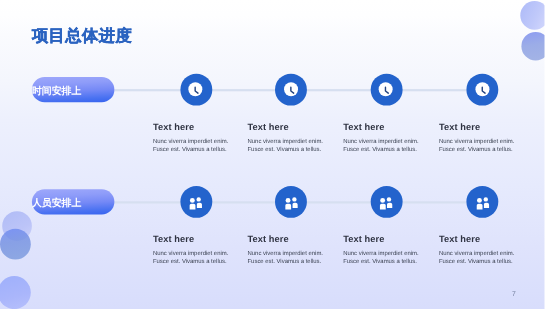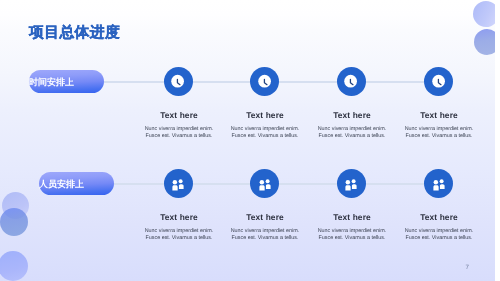--- a/index.html
+++ b/index.html
@@ -9,21 +9,21 @@
   .deco{position:absolute;border-radius:50%;}
   .title{position:absolute;left:29px;top:24px;font-size:14.8px;font-weight:bold;color:#2b63c0;letter-spacing:0.4px;-webkit-text-stroke:0.35px #2b63c0;}
   .pill{position:absolute;width:75px;height:22.5px;border-radius:11.5px;
     background:linear-gradient(177deg,#9ea8fb 0%,#8e9cf9 28%,#7589f6 55%,#4a72f1 82%,#3663ef 100%);
     display:flex;align-items:center;justify-content:flex-start;color:#fff;font-size:9px;font-weight:bold;padding-top:2.5px;box-sizing:border-box;}
   .line{position:absolute;height:1.4px;background:#d6dff0;}
   .node{position:absolute;width:29px;height:29px;border-radius:50%;background:#2363cc;
     display:flex;align-items:center;justify-content:center;}
   .node .ic{display:block;width:14px;height:14px;line-height:0;}
   .node svg{width:14px;height:14px;display:block;overflow:visible;}
-  .col{position:absolute;width:80px;text-align:center;}
+  .col{position:absolute;width:80px;text-align:left;}
   .h{font-size:8.4px;font-weight:bold;color:#2f3342;letter-spacing:0.1px;}
   .b{font-size:5.4px;color:#3b4252;line-height:7.2px;margin-top:6px;}
   .pg{position:absolute;left:465.5px;top:264px;font-size:6.2px;color:#737f9e;}
 </style>
 </head>
 <body>
 
 <div class="slide">
   <div class="deco" style="left:472.5px;top:0.5px;width:26px;height:26px;background:linear-gradient(115deg,#adbaf8 0%,#c0c9fa 55%,#d6dafd 100%);"></div>
   <div class="deco" style="left:473.5px;top:28.5px;width:26px;height:26px;background:linear-gradient(170deg,#8d9cf1 0%,#9cade7 45%,#a4b4e5 100%);"></div>
@@ -81,21 +81,21 @@
   <div class="col" style="left:312px;top:109.5px;">
     <div class="h">Text here</div>
     <div class="b">Nunc viverra imperdiet enim. Fusce est. Vivamus a tellus.</div>
   </div>
   <div class="col" style="left:399px;top:109.5px;">
     <div class="h">Text here</div>
     <div class="b">Nunc viverra imperdiet enim. Fusce est. Vivamus a tellus.</div>
   </div>
 
   <div class="line" style="left:104px;top:183.4px;width:320px;"></div>
-  <div class="pill" style="left:39px;top:172px;font-family:Liberation Mono, monospace;">
+  <div class="pill" style="left:29px;top:172px;font-family:Liberation Mono, monospace;">
     <span>人员安排上</span>
   </div>
   <div class="node" style="left:163.5px;top:168.5px;">
     <span class="ic">
         <svg viewBox="0 0 24 24">
           <g fill="#fff">
             <circle cx="16.5" cy="9.1" r="3.4"></circle>
             <path d="M13.4 22.3v-5c0-1.7 1.4-3.1 3.1-3.1h2c1.7 0 3.1 1.4 3.1 3.1v5z"></path>
           </g>
           <g fill="#2363cc">

